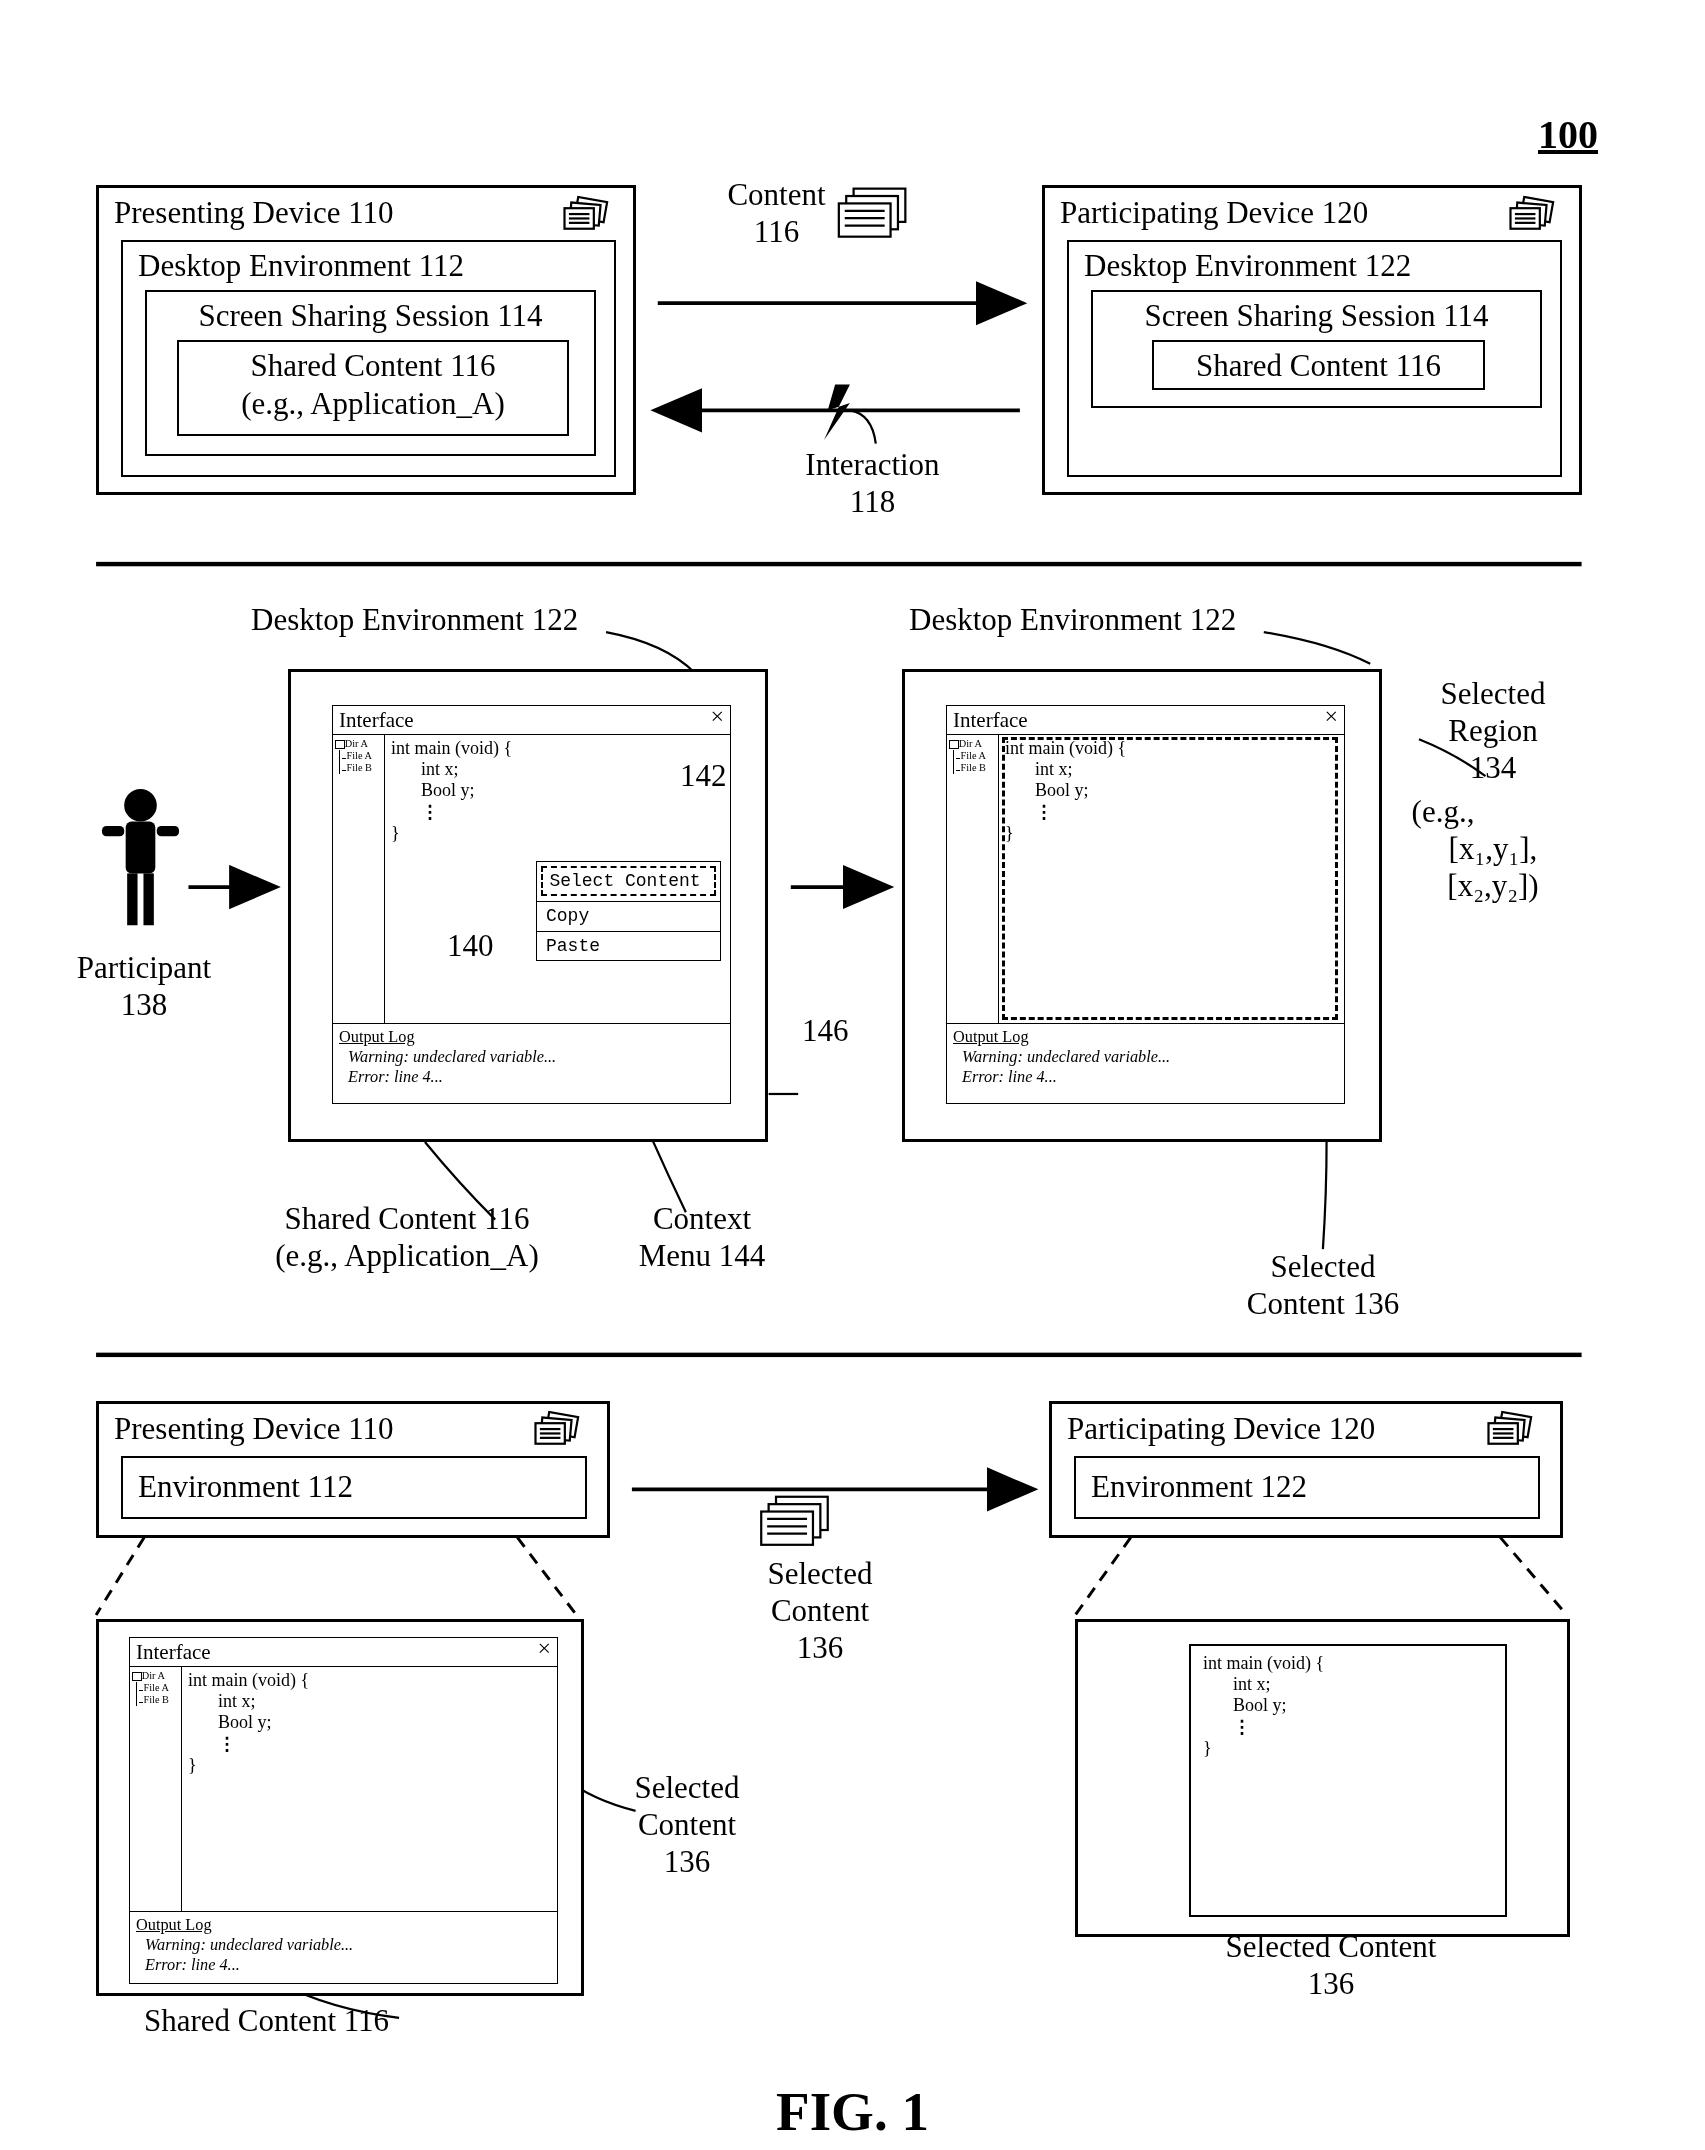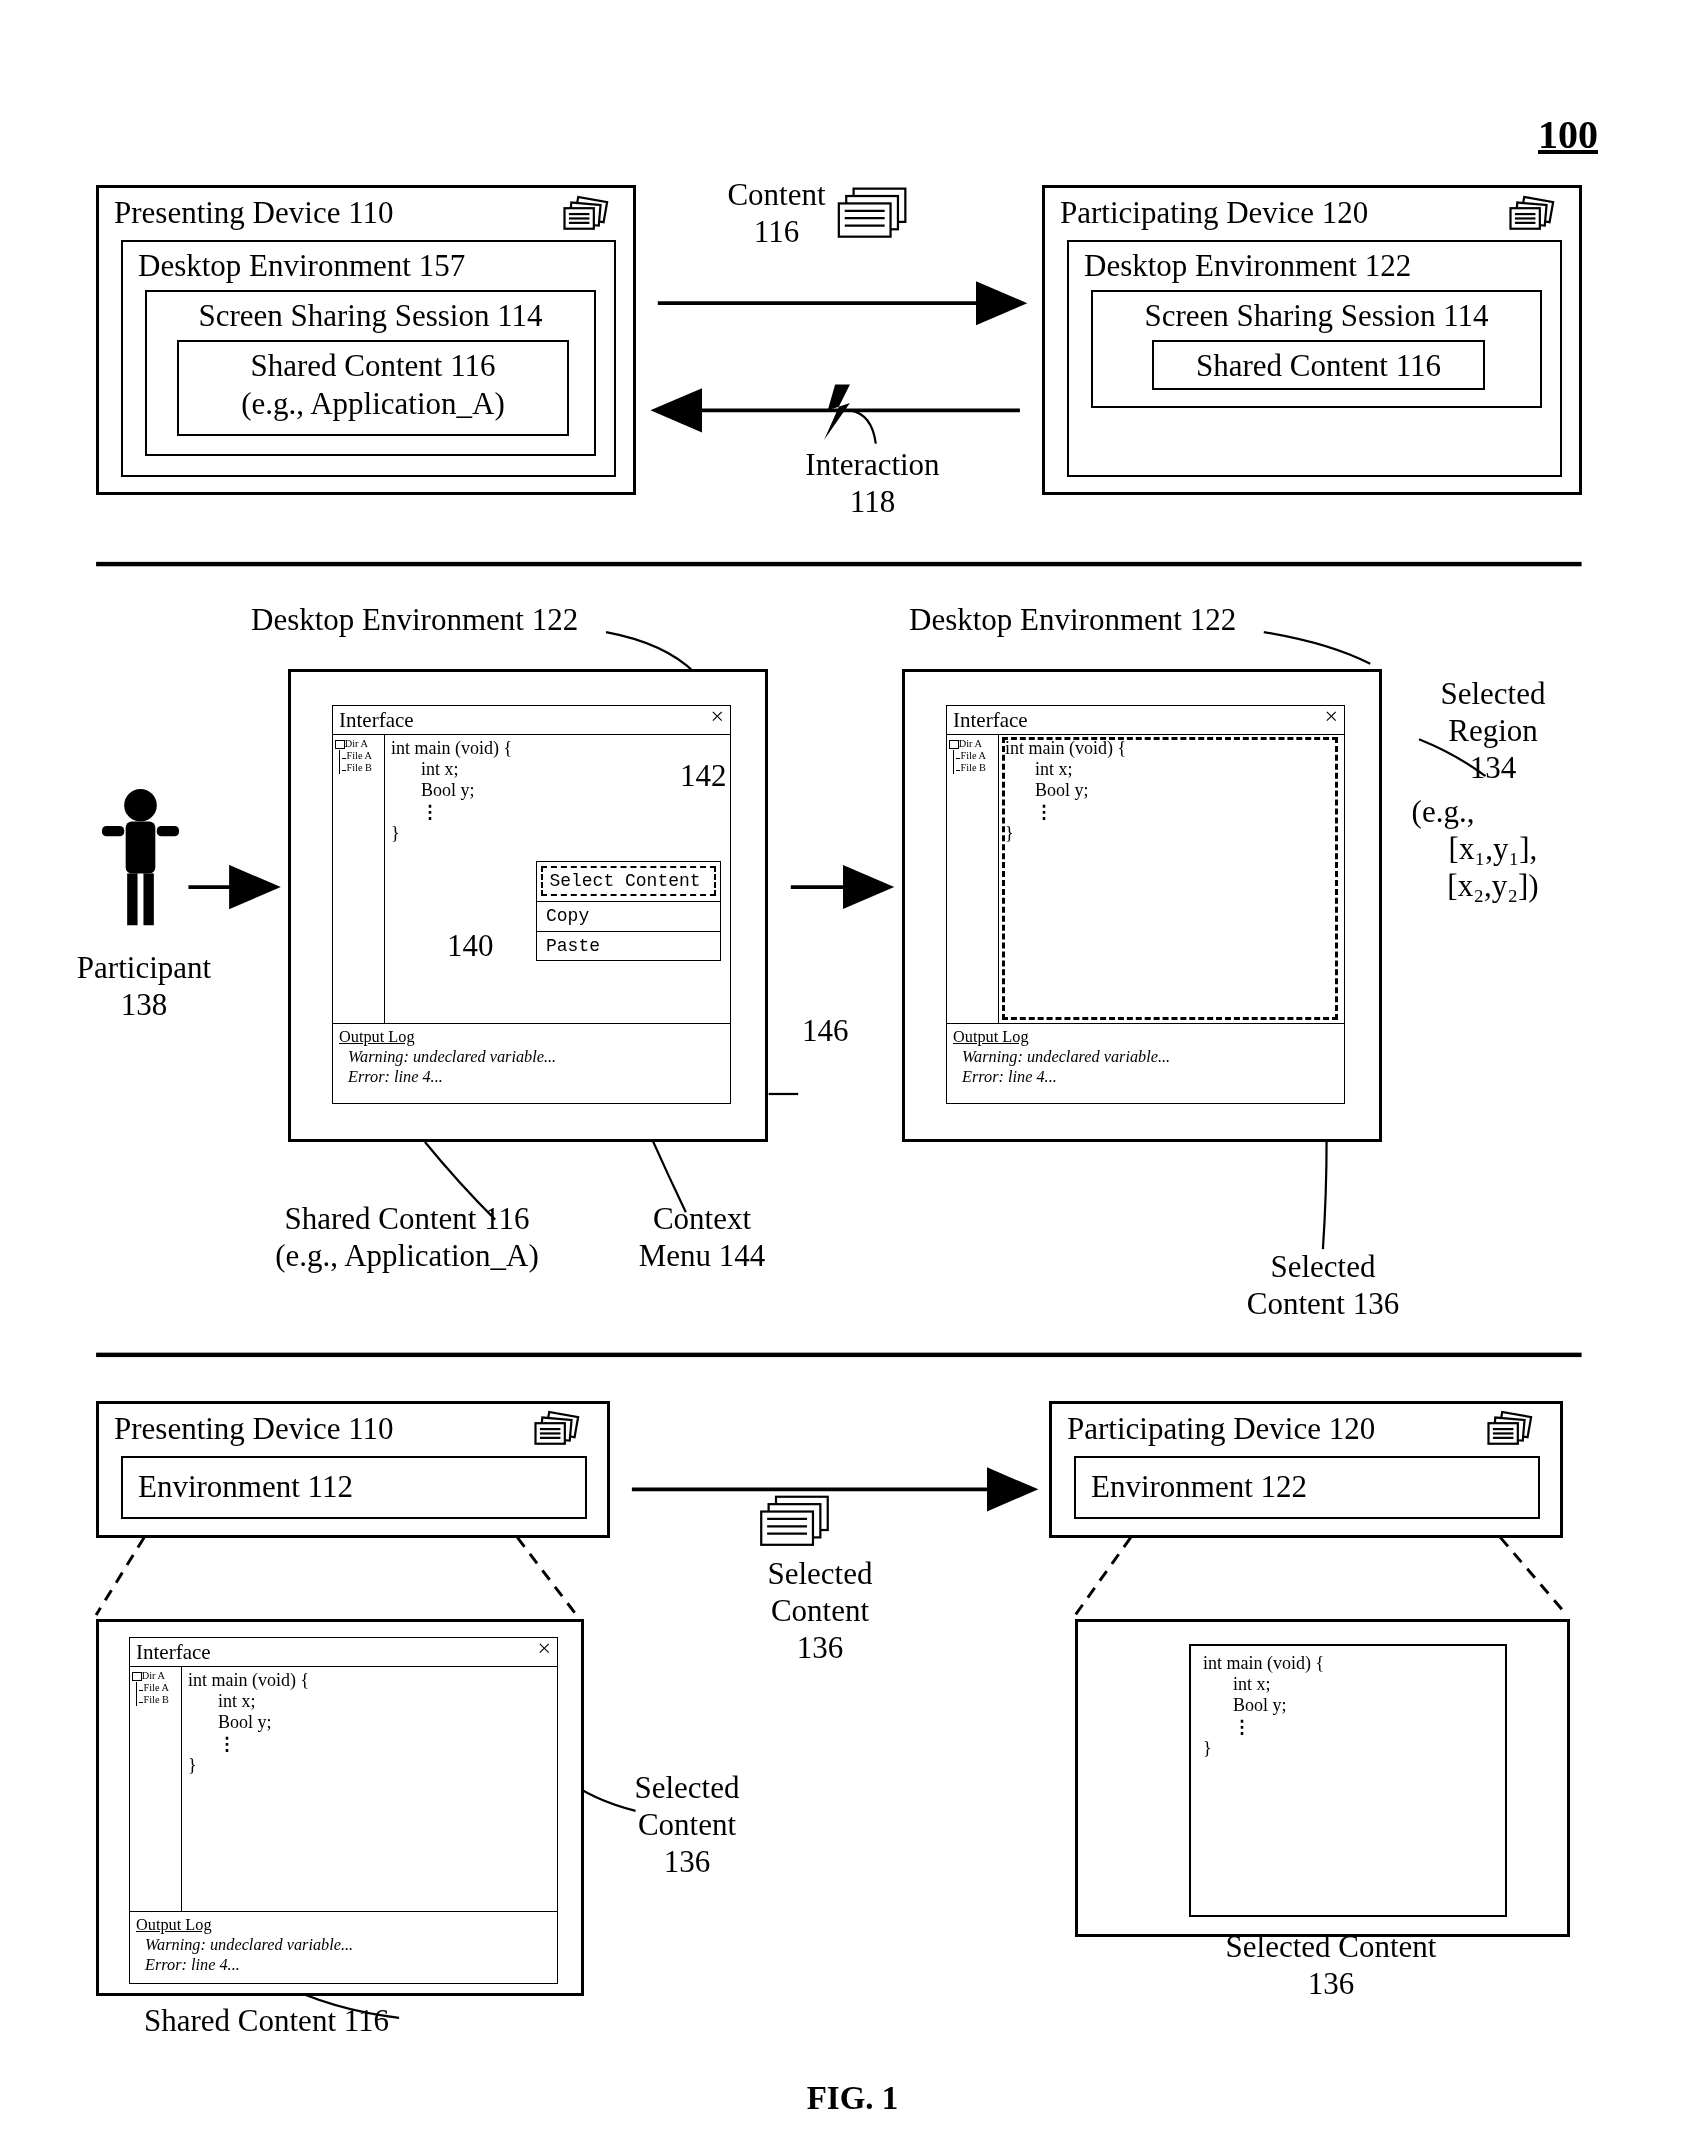--- a/index.html
+++ b/index.html
@@ -47,21 +47,21 @@
     <g stroke="#000" fill="#fff" stroke-width="3">
       <rect x="26" y="6" width="40" height="28" transform="rotate(10 46 20)"></rect>
       <rect x="18" y="12" width="40" height="28" transform="rotate(5 38 26)"></rect>
       <rect x="10" y="18" width="40" height="28"></rect>
       <line x1="16" y1="26" x2="44" y2="26"></line>
       <line x1="16" y1="32" x2="44" y2="32"></line>
       <line x1="16" y1="38" x2="44" y2="38"></line>
     </g>
   </svg>
   <div class="tbox" style="left:22px; top:52px; width:495px; height:237px;">
-    <div class="label" style="left:15px; top:6px;">Desktop Environment 157</div>
+    <div class="label" style="left:15px; top:6px;">Desktop Environment 112</div>
     <div class="tbox" style="left:22px; top:48px; width:451px; height:166px;">
       <div class="label label-center" style="left:0; right:0; top:6px;">Screen Sharing Session 114</div>
       <div class="tbox" style="left:30px; top:48px; width:392px; height:96px;">
         <div class="label label-center" style="left:0; right:0; top:6px;">Shared Content 116</div>
         <div class="label label-center" style="left:0; right:0; top:44px;">(e.g., Application_A)</div>
       </div>
     </div>
   </div>
 </div>
 
@@ -348,14 +348,14 @@
       <div style="padding-left:30px;">int x;</div>
       <div style="padding-left:30px;">Bool y;</div>
       <div style="padding-left:30px;" class="bold">⋮</div>
       <div>}</div>
     </div>
   </div>
 </div>
 <div class="label label-center" style="left:1183px; top:1929px; width:296px;">Selected Content</div>
 <div class="label label-center" style="left:1183px; top:1966px; width:296px;">136</div>
 
-<div class="label bold label-center" style="left:0; right:0; top:2080px; font-size:33px;">FIG. 1</div>
+<div class="label bold label-center" style="left:0; right:0; top:2080px; font-size:55px;">FIG. 1</div>
 
 
 </body></html>

